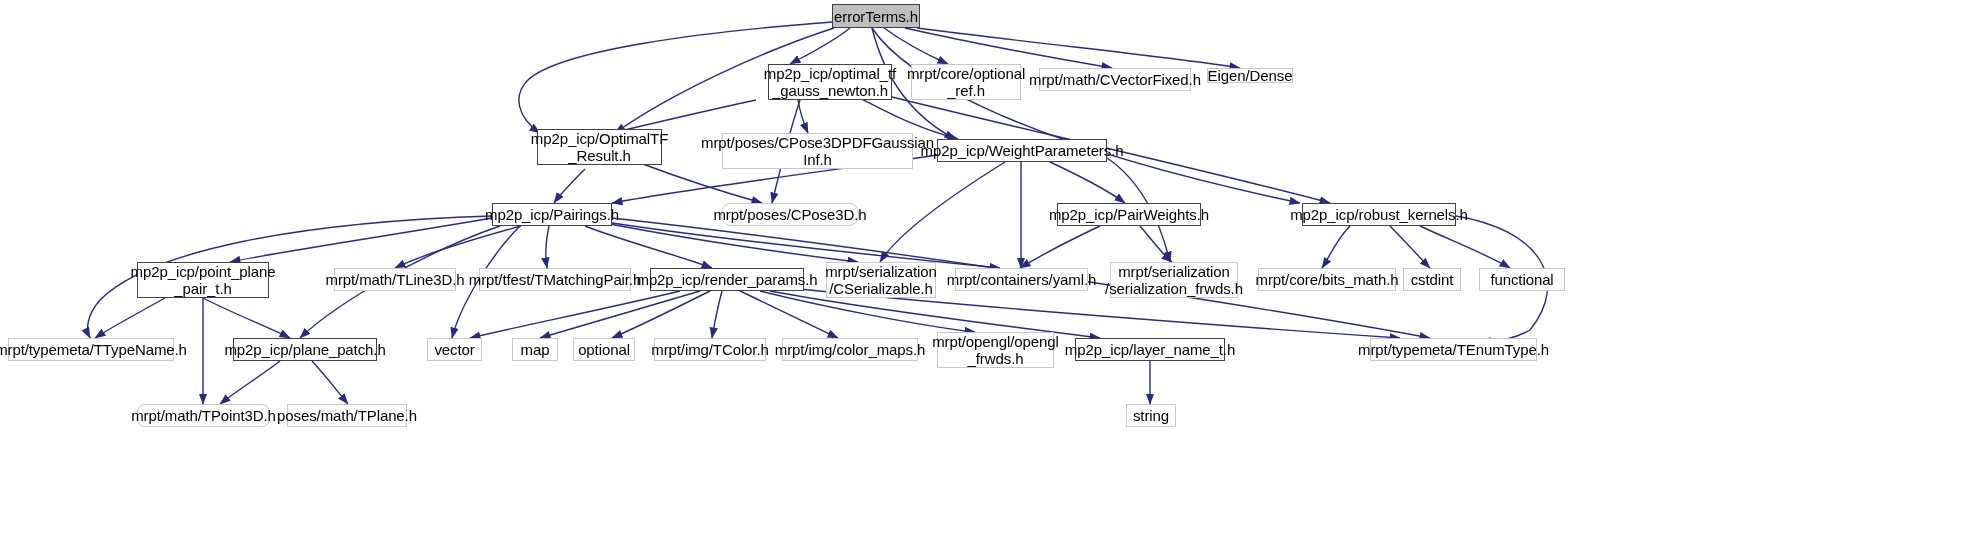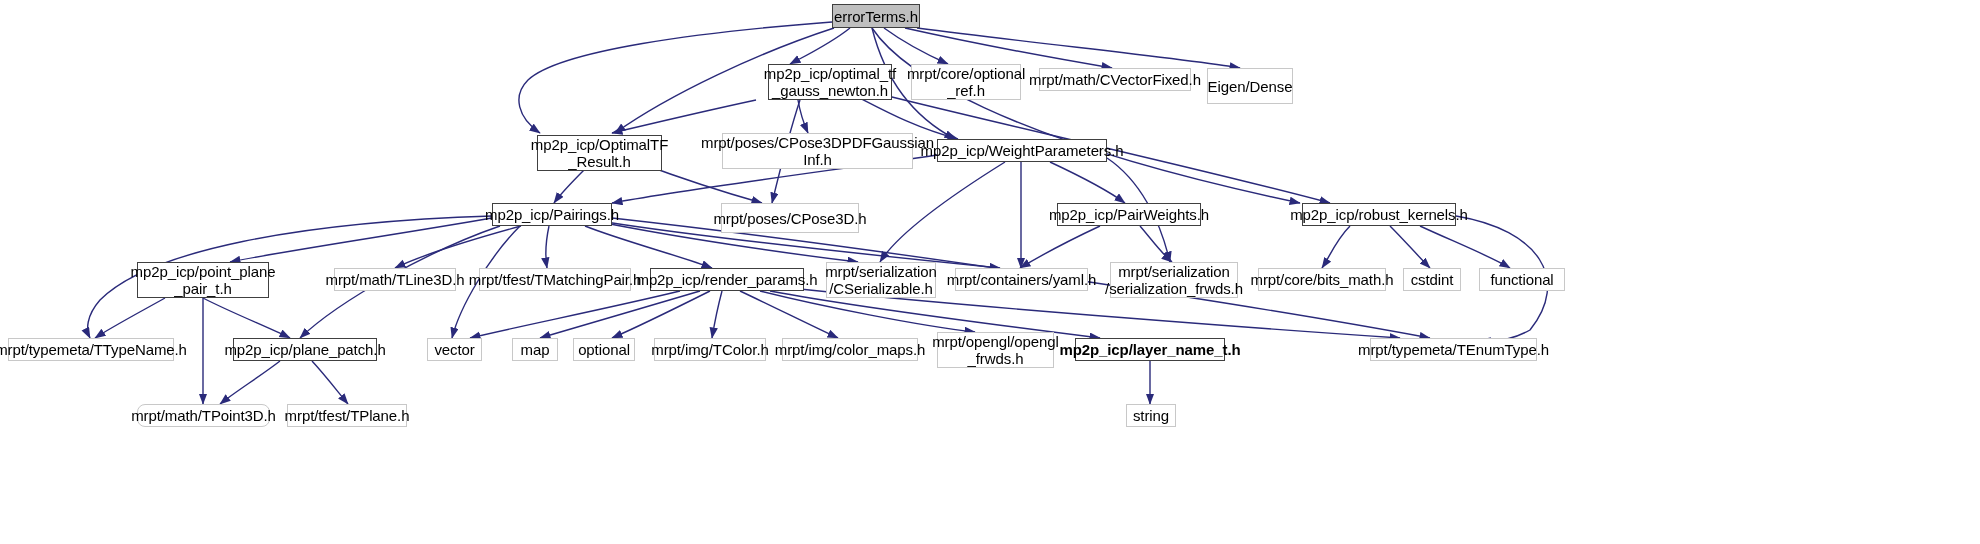--- a/index.html
+++ b/index.html
@@ -76,51 +76,51 @@
         <path d="M 1150,361 C 1150,375 1150,392 1150,404" marker-end="url(#ah)" stroke="#2a2a7a"></path>
       </g>
   </svg>
   <div id="node-layer">
       <div class="node root" style="left: 832px; top: 4px; width: 88px; height: 24px;">errorTerms.h</div>
       <div class="node strong" style="left: 724px; top: 64px; width: 124px; height: 36px; margin-left: 44px;">mp2p_icp/optimal_tf
 _gauss_newton.h</div>
       <div class="node" style="left: 911px; top: 64px; width: 110px; height: 36px;">mrpt/core/optional
 _ref.h</div>
       <div class="node" style="left: 1039px; top: 68px; width: 152px; height: 23px;">mrpt/math/CVectorFixed.h</div>
-      <div class="node" style="left: 1207px; top: 68px; width: 86px; height: 36px;">Eigen/Dense</div>
-      <div class="node strong" style="left: 537px; top: 135px; width: 125px; height: 36px;">mp2p_icp/OptimalTF
+      <div class="node" style="left: 1207px; top: 68px; width: 86px; height: 15px;">Eigen/Dense</div>
+      <div class="node strong" style="left: 537px; top: 129px; width: 125px; height: 36px;">mp2p_icp/OptimalTF
 _Result.h</div>
       <div class="node" style="left: 722px; top: 133px; width: 191px; height: 36px;">mrpt/poses/CPose3DPDFGaussian
 Inf.h</div>
       <div class="node strong" style="left: 937px; top: 139px; width: 170px; height: 23px;">mp2p_icp/WeightParameters.h</div>
       <div class="node strong" style="left: 492px; top: 203px; width: 120px; height: 23px;">mp2p_icp/Pairings.h</div>
-      <div class="node" style="left: 721px; top: 203px; width: 138px; height: 30px;">mrpt/poses/CPose3D.h</div>
+      <div class="node" style="left: 721px; top: 203px; width: 138px; height: 23px; border-radius: 10px;">mrpt/poses/CPose3D.h</div>
       <div class="node strong" style="left: 1057px; top: 203px; width: 144px; height: 23px;">mp2p_icp/PairWeights.h</div>
       <div class="node strong" style="left: 1302px; top: 203px; width: 154px; height: 23px;">mp2p_icp/robust_kernels.h</div>
       <div class="node strong" style="left: 137px; top: 262px; width: 132px; height: 36px; text-align: center;">mp2p_icp/point_plane
 _pair_t.h</div>
       <div class="node" style="left: 334px; top: 268px; width: 122px; height: 23px;">mrpt/math/TLine3D.h</div>
       <div class="node" style="left: 479px; top: 268px; width: 152px; height: 23px;">mrpt/tfest/TMatchingPair.h</div>
       <div class="node strong" style="left: 650px; top: 268px; width: 154px; height: 23px;">mp2p_icp/render_params.h</div>
       <div class="node" style="left: 826px; top: 262px; width: 110px; height: 36px;">mrpt/serialization
 /CSerializable.h</div>
       <div class="node" style="left: 955px; top: 268px; width: 133px; height: 23px;">mrpt/containers/yaml.h</div>
       <div class="node" style="left: 1110px; top: 262px; width: 128px; height: 36px;">mrpt/serialization
 /serialization_frwds.h</div>
-      <div class="node" style="left: 1258px; top: 268px; width: 128px; height: 23px;">mrpt/core/bits_math.h</div>
+      <div class="node" style="left: 1258px; top: 268px; width: 138px; height: 23px;">mrpt/core/bits_math.h</div>
       <div class="node" style="left: 1403px; top: 268px; width: 58px; height: 23px;">cstdint</div>
       <div class="node" style="left: 1479px; top: 268px; width: 86px; height: 23px;">functional</div>
       <div class="node" style="left: 8px; top: 338px; width: 166px; height: 23px;">mrpt/typemeta/TTypeName.h</div>
       <div class="node strong" style="left: 233px; top: 338px; width: 144px; height: 23px;">mp2p_icp/plane_patch.h</div>
       <div class="node" style="left: 427px; top: 338px; width: 55px; height: 23px;">vector</div>
       <div class="node" style="left: 512px; top: 338px; width: 46px; height: 23px;">map</div>
       <div class="node" style="left: 573px; top: 338px; width: 62px; height: 23px;">optional</div>
       <div class="node" style="left: 654px; top: 338px; width: 112px; height: 23px;">mrpt/img/TColor.h</div>
       <div class="node" style="left: 782px; top: 338px; width: 136px; height: 23px;">mrpt/img/color_maps.h</div>
       <div class="node" style="left: 937px; top: 332px; width: 117px; height: 36px;">mrpt/opengl/opengl
 _frwds.h</div>
-      <div class="node strong" style="left: 1075px; top: 338px; width: 150px; height: 23px; font-weight: bold;">mp2p_icp/layer_name_t.h</div>
+      <div class="node strong" style="left: 1075px; top: 338px; width: 150px; height: 23px;">mp2p_icp/layer_name_t.h</div>
       <div class="node" style="left: 1370px; top: 338px; width: 167px; height: 23px;">mrpt/typemeta/TEnumType.h</div>
       <div class="node" style="left: 137px; top: 404px; width: 133px; height: 23px; border-radius: 8px;">mrpt/math/TPoint3D.h</div>
-      <div class="node" style="left: 287px; top: 404px; width: 120px; height: 23px;">mrpt/tfest/TPlane.h</div>
+      <div class="node" style="left: 287px; top: 404px; width: 120px; height: 23px;">poses/math/TPlane.h</div>
       <div class="node" style="left: 1126px; top: 404px; width: 50px; height: 23px;">string</div>
     </div>
 </div>
 
 </body></html>

